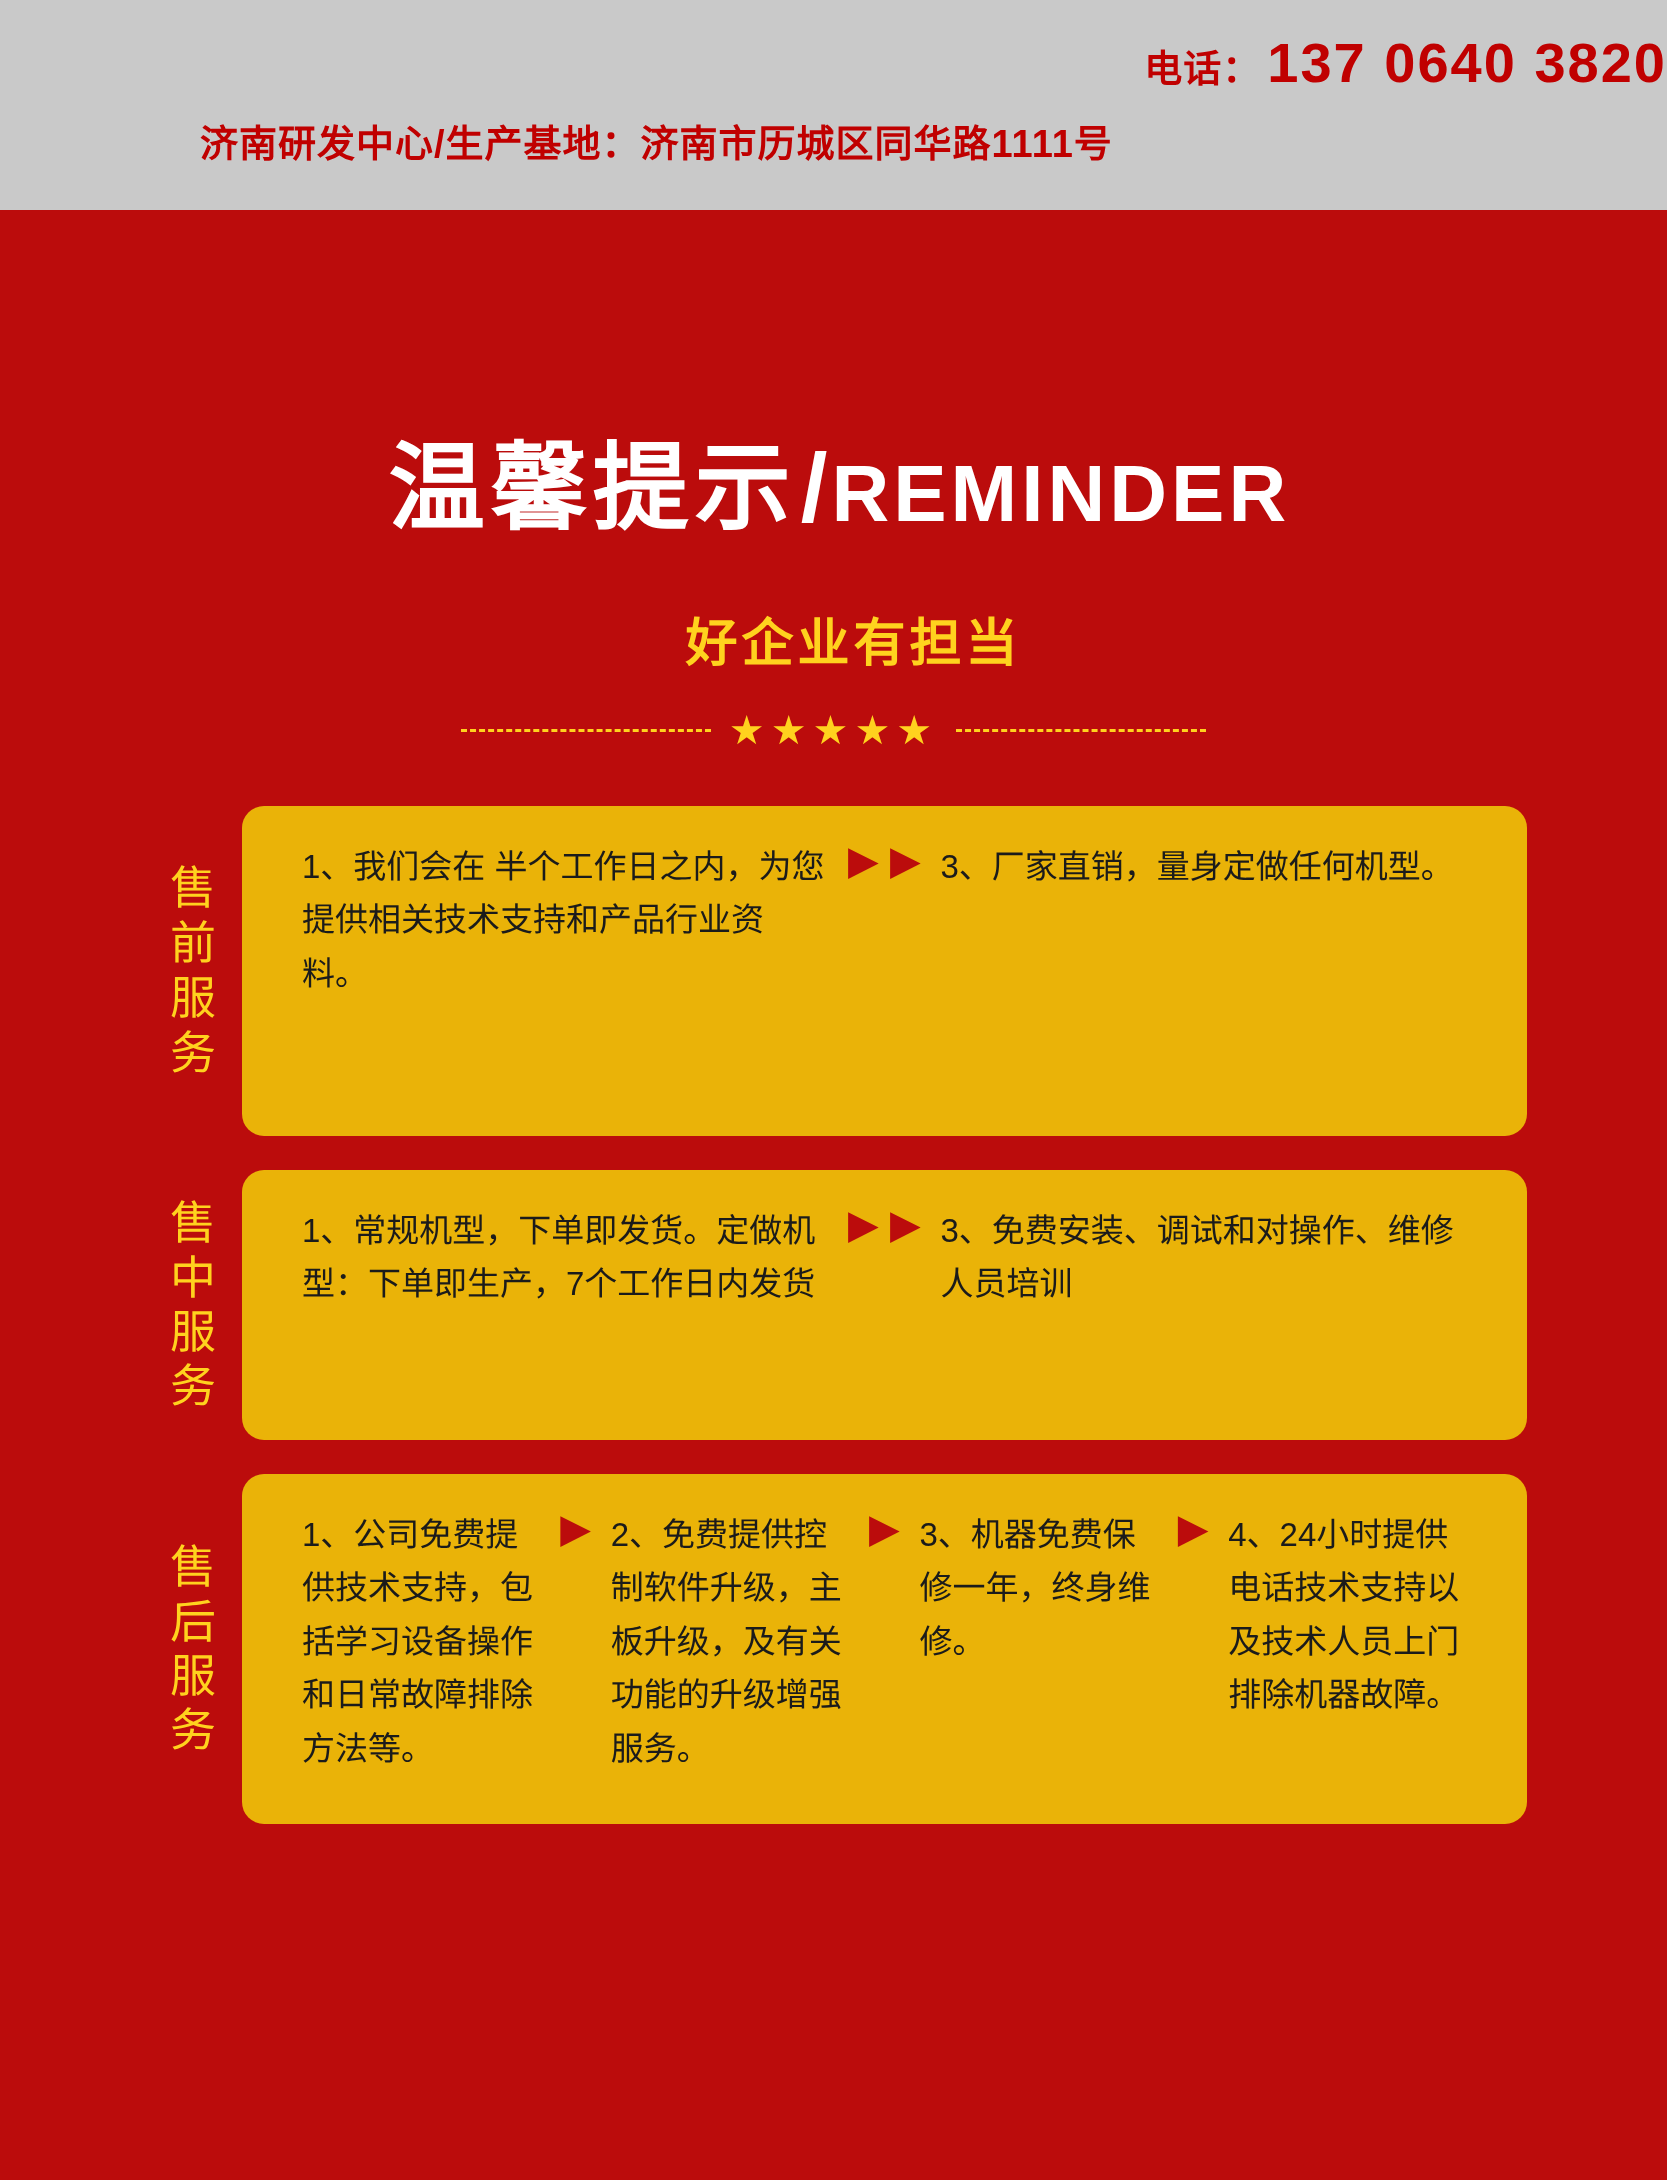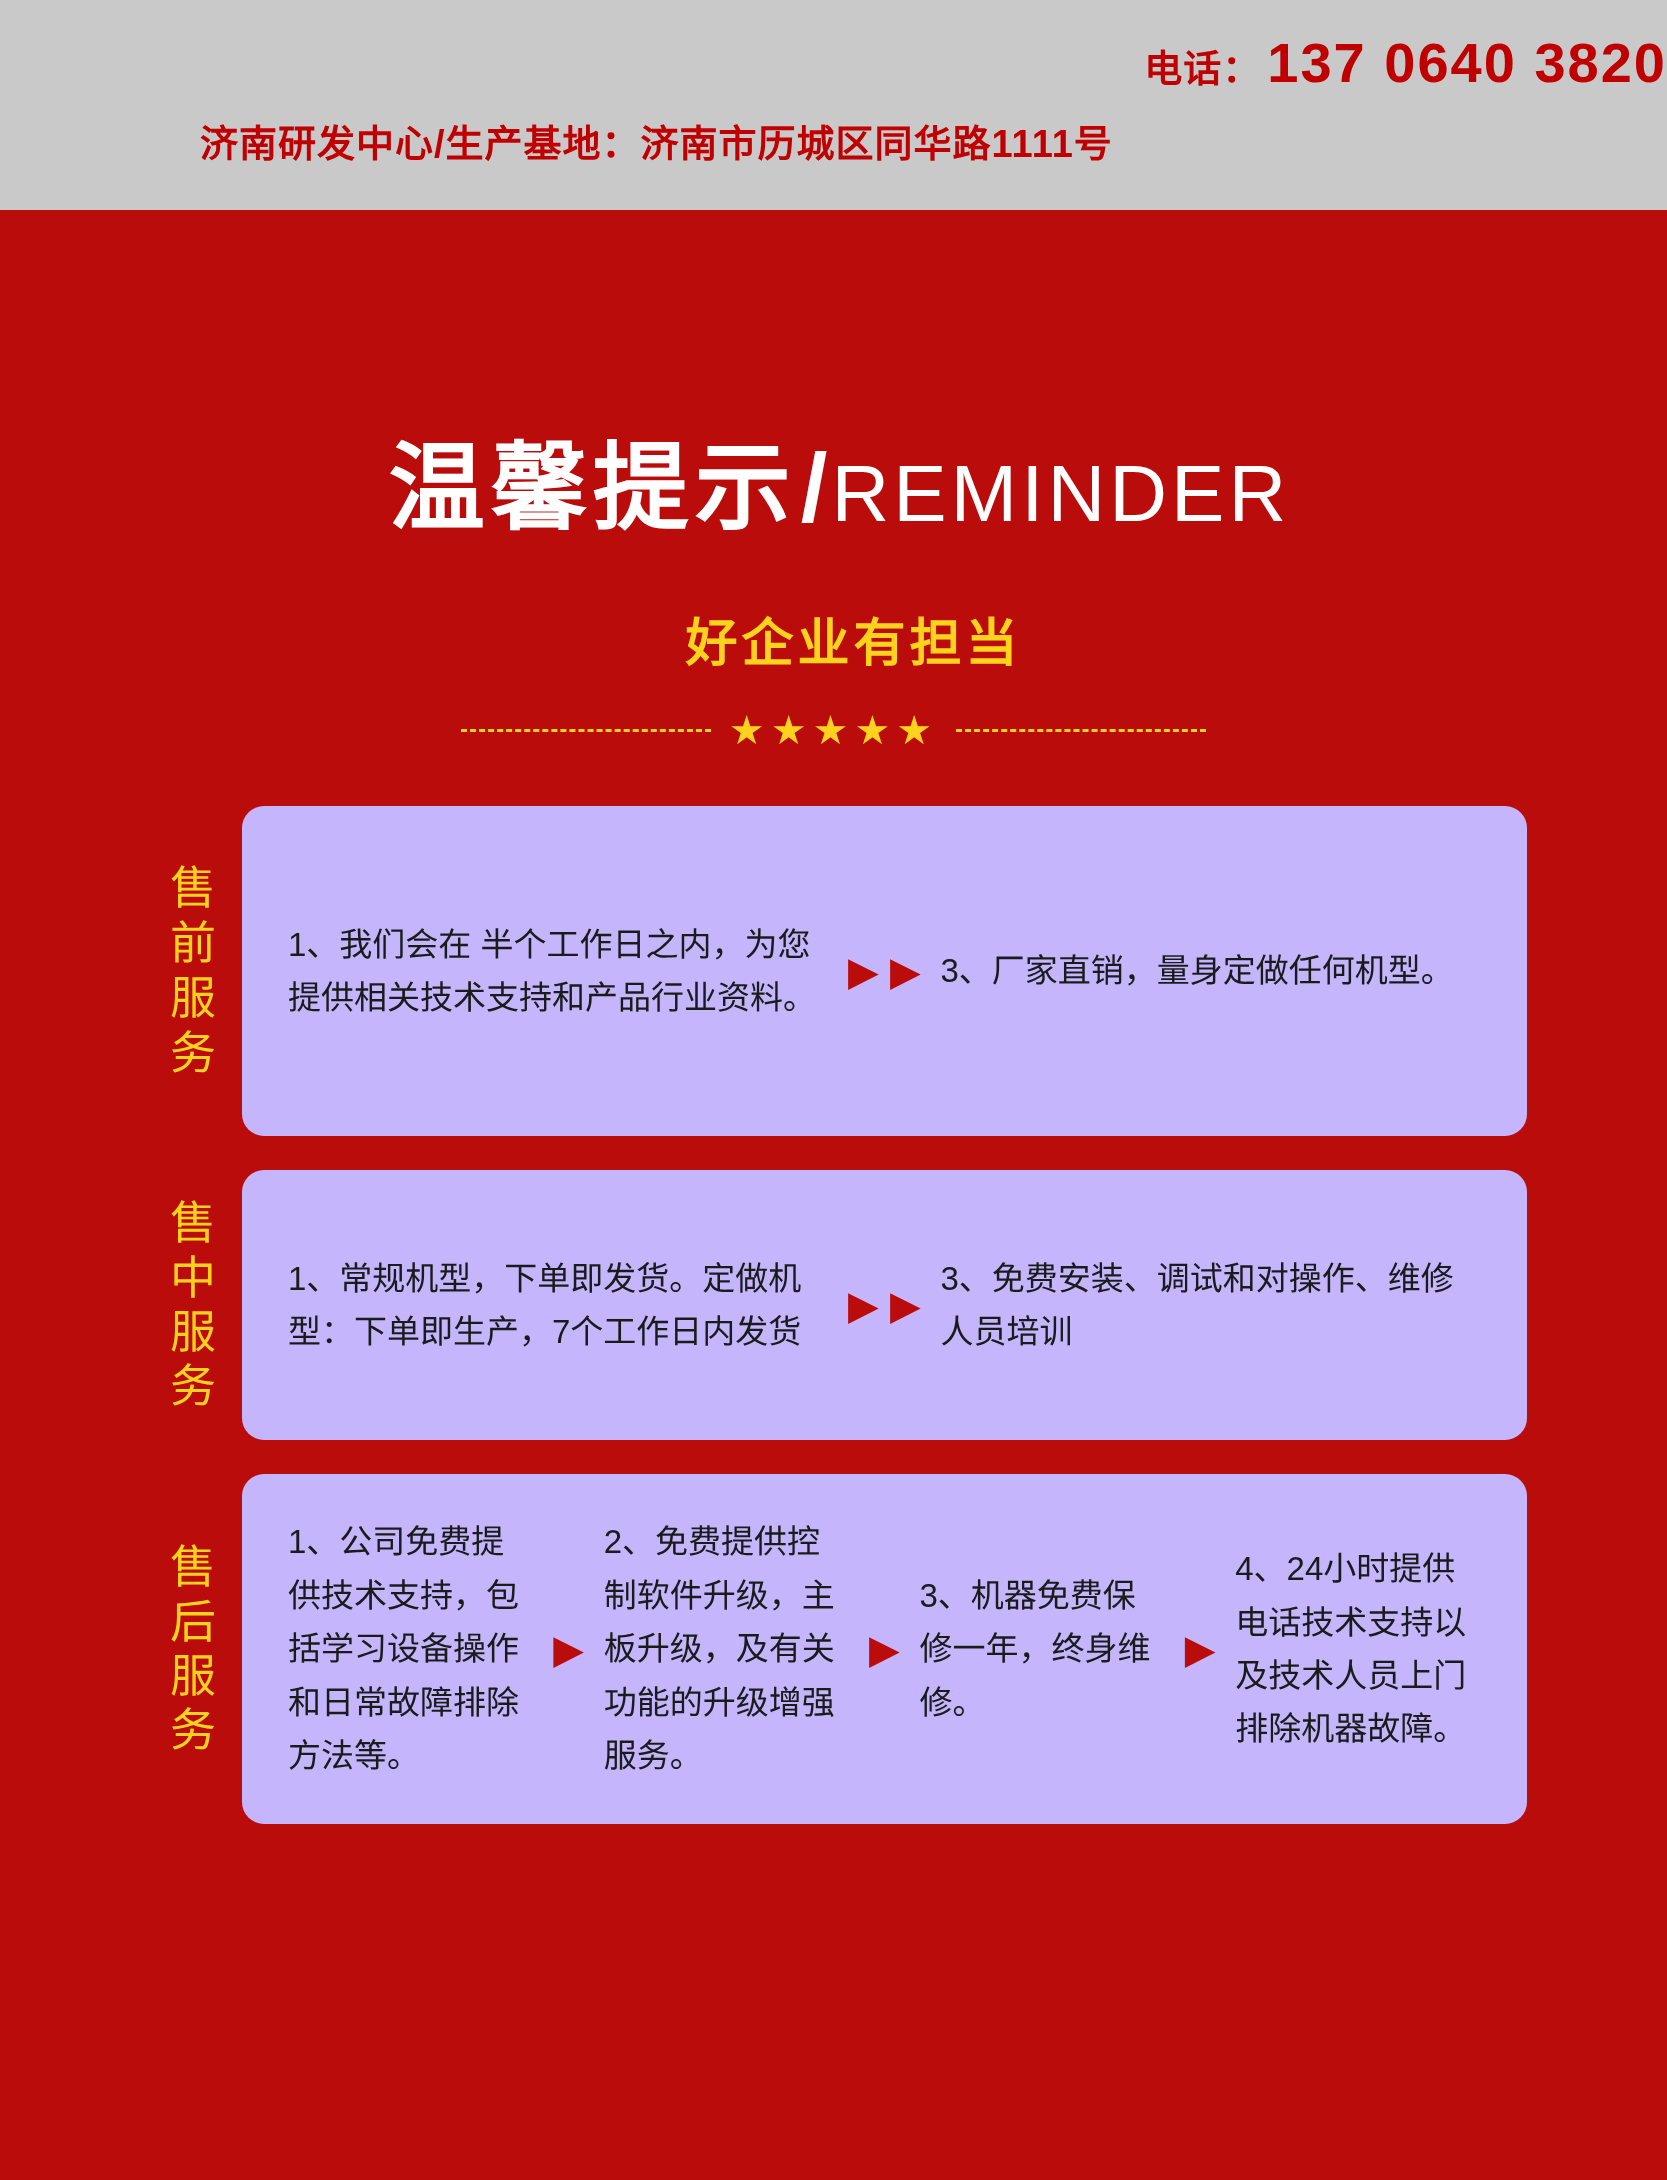--- a/index.html
+++ b/index.html
@@ -72,21 +72,21 @@
     font-weight: bold;
     letter-spacing: 6px;
   }
   .title-slash {
     font-size: 96px;
     font-weight: bold;
     margin: 0 4px;
   }
   .title-en {
     font-size: 80px;
-    font-weight: normal;
+    font-weight: bold;
     letter-spacing: 4px;
   }
 
   .subtitle {
     margin-top: 52px;
     text-align: center;
     color: #ffd21e;
     font-size: 52px;
     font-weight: bold;
     letter-spacing: 4px;
@@ -129,26 +129,25 @@
     color: #ffd21e;
     font-size: 46px;
     font-weight: normal;
     line-height: 1.18;
     text-align: center;
     margin-right: 22px;
     letter-spacing: 2px;
   }
   .card {
     flex: 1;
-    background: #c4b5fd;
+    background: #eab308;
     border-radius: 22px;
     display: flex;
-    align-items: center;
     box-sizing: border-box;
-    padding: 34px 32px;
+    padding: 34px 46px;
   }
   .card-col {
     flex: 1;
     color: #1b1b1b;
     font-size: 33px;
     line-height: 1.62;
     padding: 0 14px;
     box-sizing: border-box;
   }
   .arrow {

